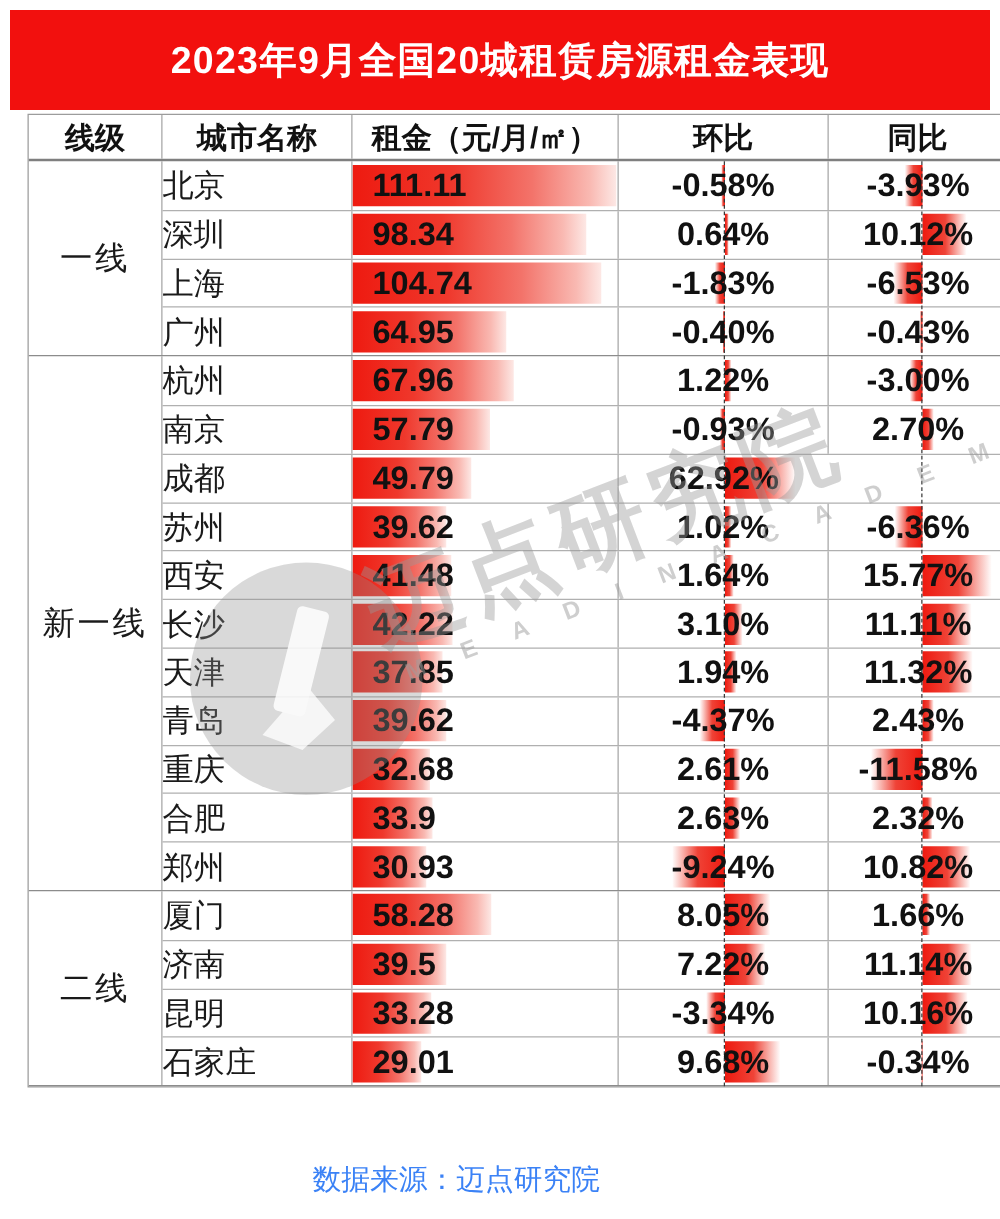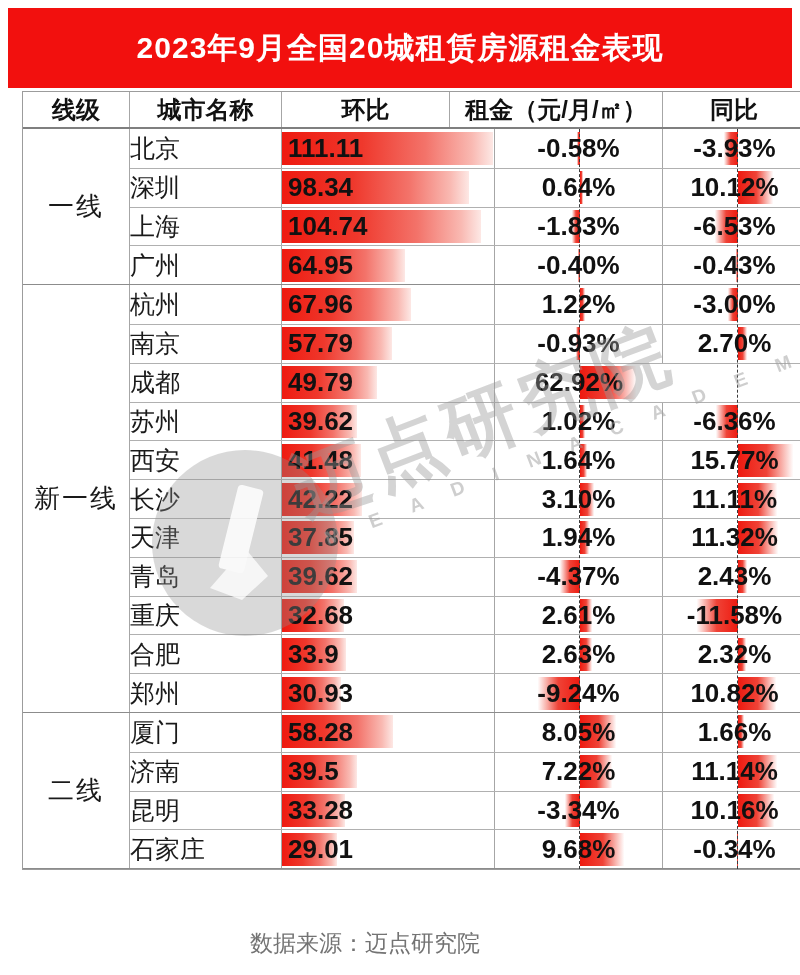--- a/index.html
+++ b/index.html
@@ -34,21 +34,21 @@
     font-size:26px;color:#1a1a1a;border-right:1px solid #a6a6a6;box-sizing:border-box;
     letter-spacing:2px;
   }
   .rows{flex:1;display:flex;flex-direction:column;}
   .row{display:flex;height:38.8px;box-sizing:border-box;}
   .row + .row{border-top:1px solid #b0b0b0;}
   .cell{position:relative;box-sizing:border-box;border-right:1px solid #a6a6a6;overflow:hidden;}
   .cell:last-child{border-right:none;}
   .city-cell{width:152px;flex:0 0 152px;display:flex;align-items:center;justify-content:flex-start;}
   .city-name{font-size:25px;color:#1a1a1a;}
-  .rent-cell{width:213px;flex:0 0 213px;display:flex;align-items:center;}
+  .rent-cell{width:213px;flex:0 0 213px;display:flex;align-items:center;padding-left:10px;}
   .pct-cell{display:flex;align-items:center;justify-content:center;}
   .mom-cell{width:168px;flex:0 0 168px;}
   .yoy-cell{width:143px;flex:1;}
 
   .num{position:relative;z-index:3;font-size:26px;font-weight:600;color:#111;}
   .rent-num{padding-left:6px;}
 
   .rent-bar{
     position:absolute;left:0;top:2.5px;height:33px;z-index:1;
     background:linear-gradient(90deg,#ee1a10 0%,#ef382c 38%,#f3736a 68%,#f9b9b2 90%,#fde8e5 100%);
@@ -61,21 +61,21 @@
     position:absolute;top:2.5px;height:33px;z-index:1;
     background:linear-gradient(270deg,#ee1a10 0%,#ef4337 52%,rgba(247,160,152,0.75) 82%,rgba(252,222,218,0.1) 100%);
   }
   .axis-line{
     position:absolute;top:0;bottom:0;width:0;z-index:2;
     border-left:1.5px dashed #3a3a3a;
   }
 
   .footer{
     position:absolute;left:0;top:928px;width:730px;text-align:center;
-    font-size:23px;color:#737373;font-weight:500;
+    font-size:23px;color:#3b82f6;font-weight:500;
   }
 
   
   .wm{position:absolute;pointer-events:none;z-index:5;}
   .wm-circle{left:150px;top:448px;width:190px;height:190px;}
   .wm-textblock{
     left:302px;top:455px;width:430px;transform:rotate(-21deg);transform-origin:left center;
   }
   .wm-cn{
     font-size:74px;font-weight:bold;color:rgba(152,152,152,0.42);
@@ -90,22 +90,22 @@
 <body>
 
 <div class="banner">
   <div class="banner-title">2023年9月全国20城租赁房源租金表现</div>
 </div>
 
 <div class="table">
   <div class="thead">
     <div class="th" style="width:107px;flex:0 0 107px;">线级</div>
     <div class="th" style="width:152px;flex:0 0 152px;">城市名称</div>
+    <div class="th" style="width:213px;flex:0 0 213px;">租金（元/月/㎡）</div>
     <div class="th" style="width:168px;flex:0 0 168px;">环比</div>
-    <div class="th" style="width:213px;flex:0 0 213px;">租金（元/月/㎡）</div>
     <div class="th" style="flex:1;">同比</div>
   </div>
   <div class="tbody" id="tbody">
 
   <div class="group">
         <div class="tier-cell">一线</div>
         <div class="rows">
           <div class="row">
             <div class="cell city-cell">
               <span class="city-name">北京</span>

